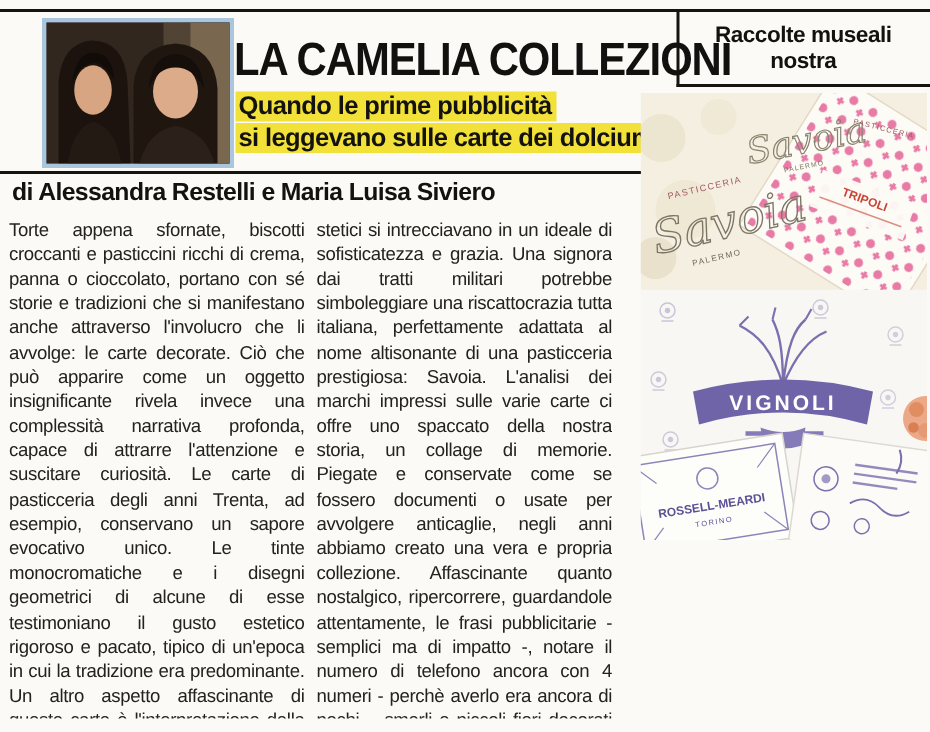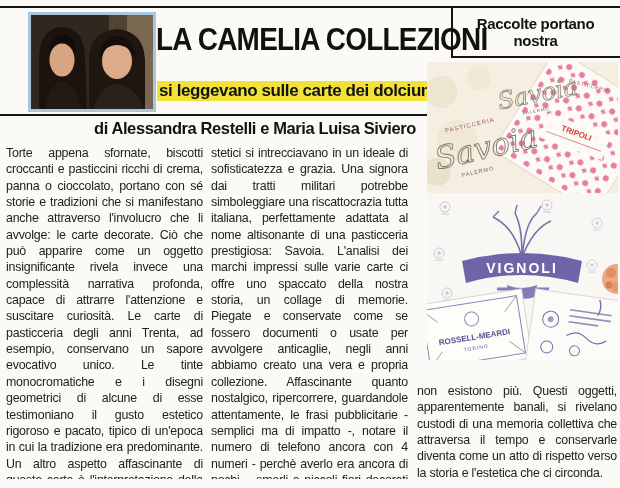--- a/index.html
+++ b/index.html
@@ -12,21 +12,21 @@
   #rule-header-b{left:0;top:114px;width:440px;height:2px;}
   .photo-frame{position:absolute;left:28px;top:12px;width:122px;height:94px;
         border:3px solid #a9c6dd;background:#2c2320;}
   .title{position:absolute;left:156px;top:22px;width:320px;font-size:31px;font-weight:bold;
         letter-spacing:-0.8px;transform:scaleX(.9);transform-origin:0 0;white-space:nowrap;color:#121110;}
   .subtitle{position:absolute;left:157px;top:61px;line-height:20px;}
   .subtitle .hl{display:inline-block;background:#f1e139;font-weight:bold;font-size:17px;
         line-height:19px;padding:0 3px 1px 2px;letter-spacing:-0.4px;white-space:nowrap;color:#131210;}
   .kicker{position:absolute;left:453px;top:15px;width:165px;text-align:center;font-weight:bold;
         font-size:15px;line-height:17px;letter-spacing:-0.3px;color:#131210;}
-  .byline{position:absolute;left:8px;top:119px;width:408px;text-align:right;font-weight:bold;
+  .byline{position:absolute;left:8px;top:119px;width:408px;text-align:left;font-weight:bold;
         font-size:16.5px;letter-spacing:-0.4px;color:#131210;}
   .col{position:absolute;top:145px;width:197px;height:334px;font-size:12.4px;line-height:16.35px;
         text-align:justify;letter-spacing:-0.22px;overflow:hidden;color:#24221f;}
   #col1{left:6px;}
   #col2{left:211px;}
   #col3{left:417px;top:383px;width:200px;height:100px;}
   .scan-img{position:absolute;left:427px;overflow:hidden;}
   #img-savoia{top:62px;width:191px;height:134px;}
   #img-vignoli{top:193px;width:191px;height:167px;}
   svg{display:block;}
@@ -53,34 +53,33 @@
       <path d="M58,94 L58,42 Q60,16 86,14 Q112,16 114,44 L114,94 Z" fill="#201610"></path>
       <ellipse cx="86" cy="46" rx="15" ry="18" fill="#dcab89"></ellipse>
       <path d="M68,44 Q70,22 86,21 Q103,22 105,44 Q98,30 86,30 Q74,30 68,44 Z" fill="#150e0a"></path>
       <path d="M62,94 Q68,72 86,69 Q106,72 112,94 Z" fill="#2b211a"></path>
     </svg>
   </div>
 
   <div class="title">LA CAMELIA COLLEZIONI</div>
 
   <div class="subtitle">
-    <br>
+    <span class="hl">Quando le prime pubblicità</span><br>
     <span class="hl">si leggevano sulle carte dei dolciumi</span>
   </div>
 
   <div class="kicker">
-    <span>Raccolte portano</span><br>
+    <span>Raccolte museali</span><br>
     <span>nostra</span>
   </div>
 
   <div class="byline">di Alessandra Restelli e Maria Luisa Siviero</div>
 
   <div class="col" id="col1">Torte appena sfornate, biscotti croccanti e pasticcini ricchi di crema, panna o cioccolato, portano con sé storie e tradizioni che si manifestano anche attraverso l'involucro che li avvolge: le carte decorate. Ciò che può apparire come un oggetto insignificante rivela invece una complessità narrativa profonda, capace di attrarre l'attenzione e suscitare curiosità. Le carte di pasticceria degli anni Trenta, ad esempio, conservano un sapore evocativo unico. Le tinte monocromatiche e i disegni geometrici di alcune di esse testimoniano il gusto estetico rigoroso e pacato, tipico di un'epoca in cui la tradizione era predominante. Un altro aspetto affascinante di queste carte è l'interpretazione della bellezza femminile tipica di quegli anni, in cui canoni e-</div>
   <div class="col" id="col2">stetici si intrecciavano in un ideale di sofisticatezza e grazia. Una signora dai tratti militari potrebbe simboleggiare una riscattocrazia tutta italiana, perfettamente adattata al nome altisonante di una pasticceria prestigiosa: Savoia. L'analisi dei marchi impressi sulle varie carte ci offre uno spaccato della nostra storia, un collage di memorie. Piegate e conservate come se fossero documenti o usate per avvolgere anticaglie, negli anni abbiamo creato una vera e propria collezione. Affascinante quanto nostalgico, ripercorrere, guardandole attentamente, le frasi pubblicitarie - semplici ma di impatto -, notare il numero di telefono ancora con 4 numeri - perchè averlo era ancora di pochi -, smerli e piccoli fiori decorati a mano o riconoscere negozi e marchi che ormai</div>
-  <div class="col" id="col3">non esistono più. Questi oggetti, apparentemente banali, si rivelano custodi di una memoria collettiva che attraversa il tempo e conservarle diventa come un atto di rispetto verso la storia e l'estetica che ci circonda.</div>
 
   <div class="scan-img" id="img-savoia">
     <svg width="191" height="134" viewBox="0 0 191 134">
       <defs>
         <pattern id="pinkpat" width="15" height="15" patternUnits="userSpaceOnUse">
           <circle cx="4" cy="4" r="3" fill="#e87aa6"></circle>
           <path d="M9,9 h5 M11.5,6.5 v5" stroke="#e87aa6" stroke-width="2"></path>
         </pattern>
       </defs>
       <rect x="0" y="0" width="191" height="134" fill="#f4efe1"></rect>

